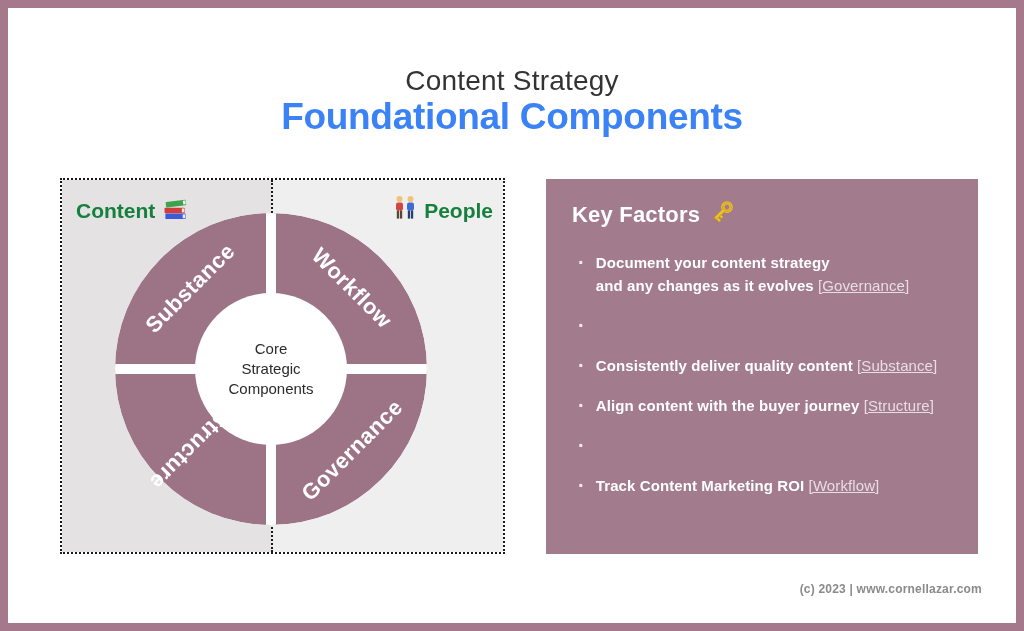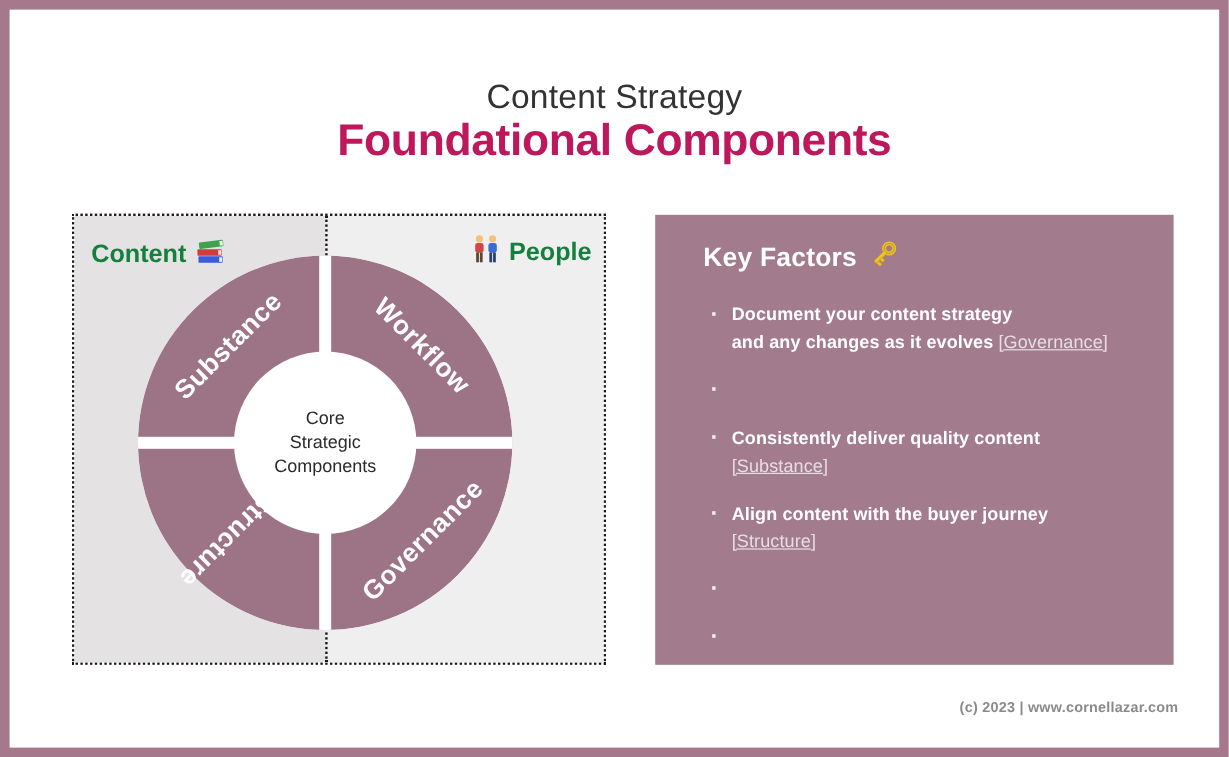--- a/index.html
+++ b/index.html
@@ -8,21 +8,21 @@
     border:8px solid #a5798b;background:#ffffff;overflow:hidden;
     font-family:"Liberation Sans","DejaVu Sans",sans-serif;
   }
   
   .subtitle{
     position:absolute;top:57px;left:0;width:100%;text-align:center;
     font-size:28px;color:#333;letter-spacing:.2px;
   }
   .title{
     position:absolute;top:88px;left:0;width:100%;text-align:center;margin:0;
-    font-size:37px;font-weight:bold;color:#be185d;letter-spacing:-.3px;
+    font-size:37px;font-weight:bold;color:#3b82f6;letter-spacing:-.3px;
   }
   
   .diagram-box{
     position:absolute;left:52px;top:170px;width:445px;height:376px;
     box-sizing:border-box;border:2px dotted #1a1a1a;
   }
   .half{position:absolute;top:0;bottom:0;}
   .half.left{left:0;width:209px;background:#e4e2e3;}
   .half.right{left:209px;right:0;background:#f0eff0;}
   .divider{
@@ -41,21 +41,21 @@
     font-size:22px;font-weight:bold;fill:#ffffff;letter-spacing:.5px;
   }
   .center-text{
     position:absolute;left:209px;top:189px;width:150px;
     transform:translate(-50%,-50%);text-align:center;
     font-size:15px;font-weight:normal;color:#2b2b2b;line-height:20px;
   }
   
   .panel{
     position:absolute;left:538px;top:171px;width:432px;height:375px;
-    box-sizing:border-box;background:#a27b8d;padding:20px 40px;color:#fff;
+    box-sizing:border-box;background:#a27b8d;padding:20px 26px;color:#fff;
   }
   .panel h2{
     margin:0 0 20px 0;font-size:22px;font-weight:bold;
     display:flex;align-items:center;gap:9px;letter-spacing:.2px;
   }
   .panel ul{list-style:none;margin:0;padding:0 0 0 6px;}
   .panel li.bullet{
     display:flex;gap:11px;margin-bottom:17px;
     font-size:15px;font-weight:bold;line-height:23px;letter-spacing:.1px;
   }
@@ -167,19 +167,20 @@
         </li>
         <li class="bullet">
           <span class="dot">·</span>
           <span>Align content with the buyer journey <span class="tag">[Structure]</span></span>
         </li>
         <li class="bullet">
           <span class="dot">·</span>
         </li>
         <li class="bullet">
           <span class="dot">·</span>
+          <span>Track Content Marketing ROI <span class="tag">[Workflow]</span></span>
         </li>
       </ul>
   </aside>
 
   <div class="footer">(c) 2023 | www.cornellazar.com</div>
 
 </div>
 
 </body></html>

